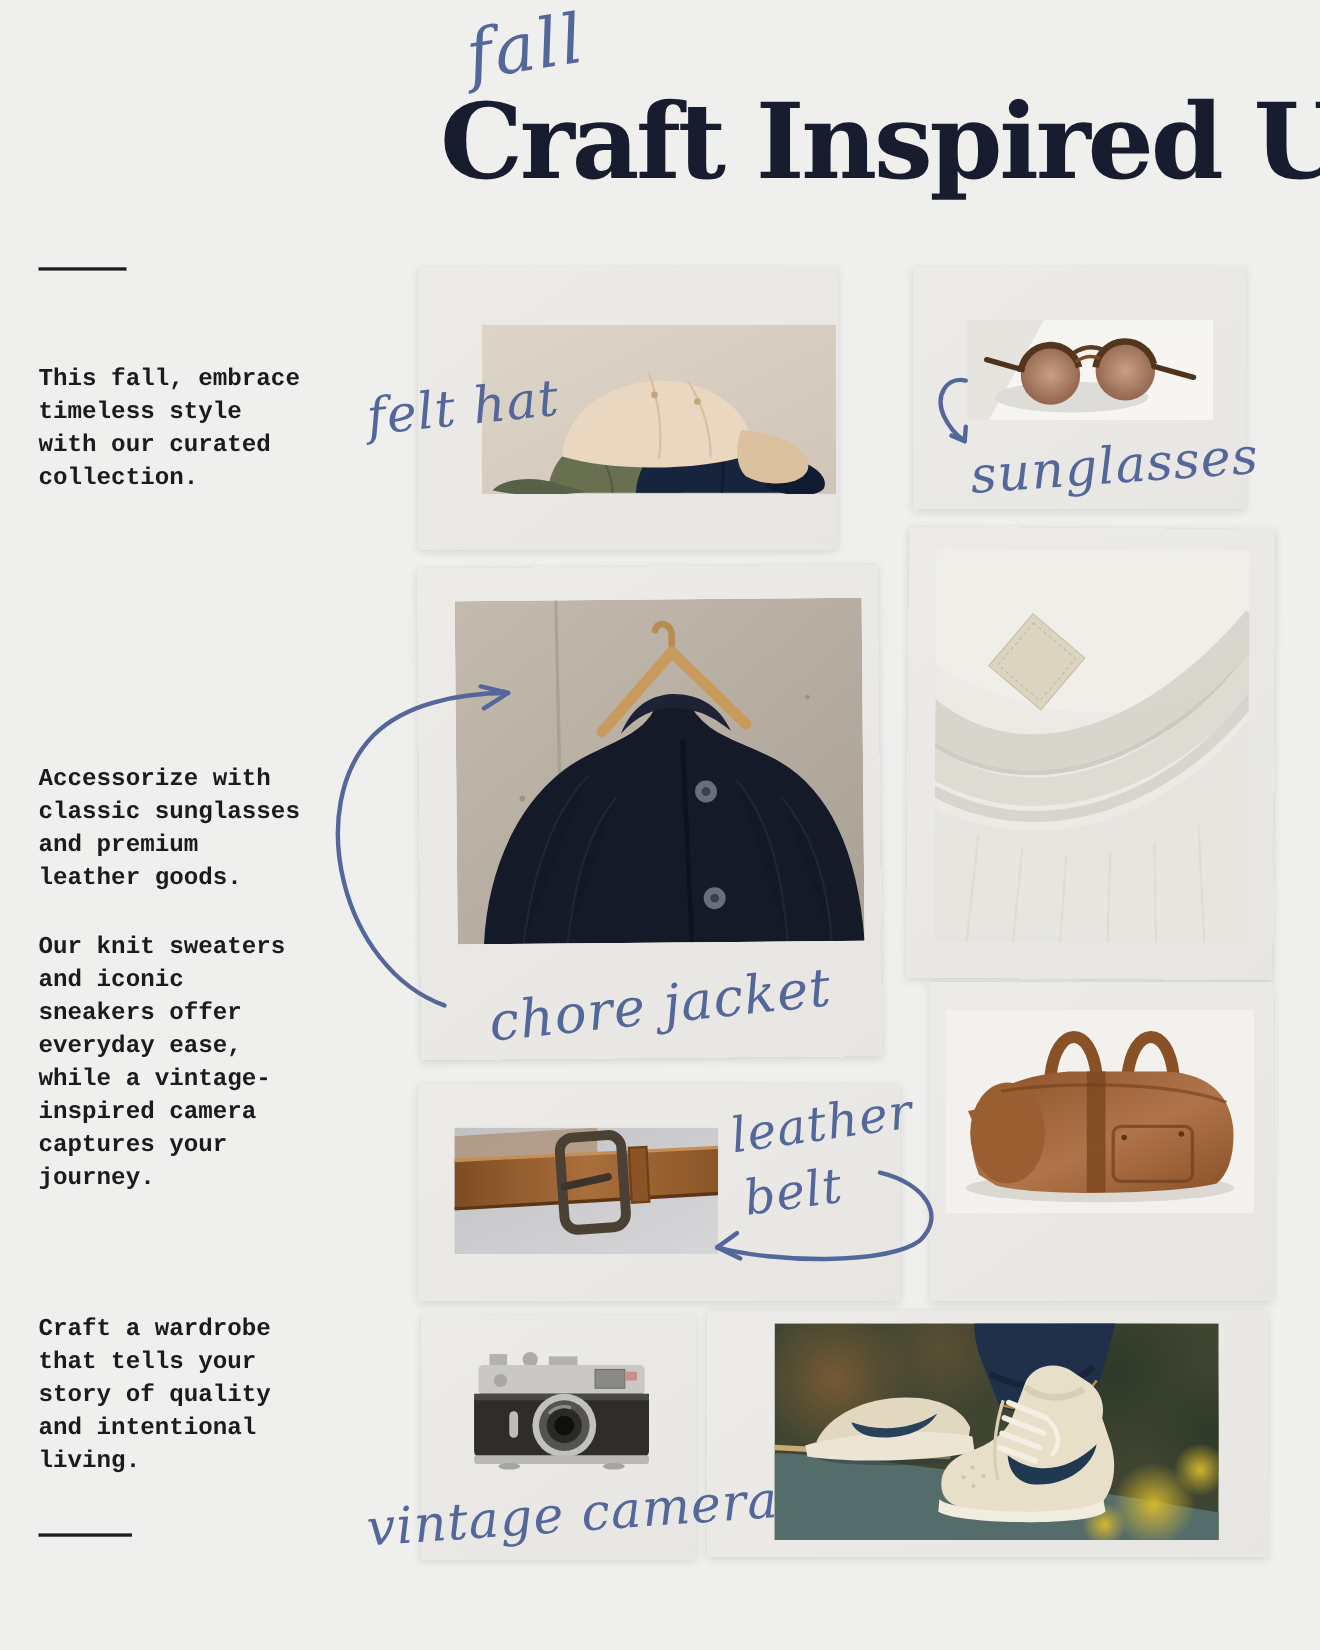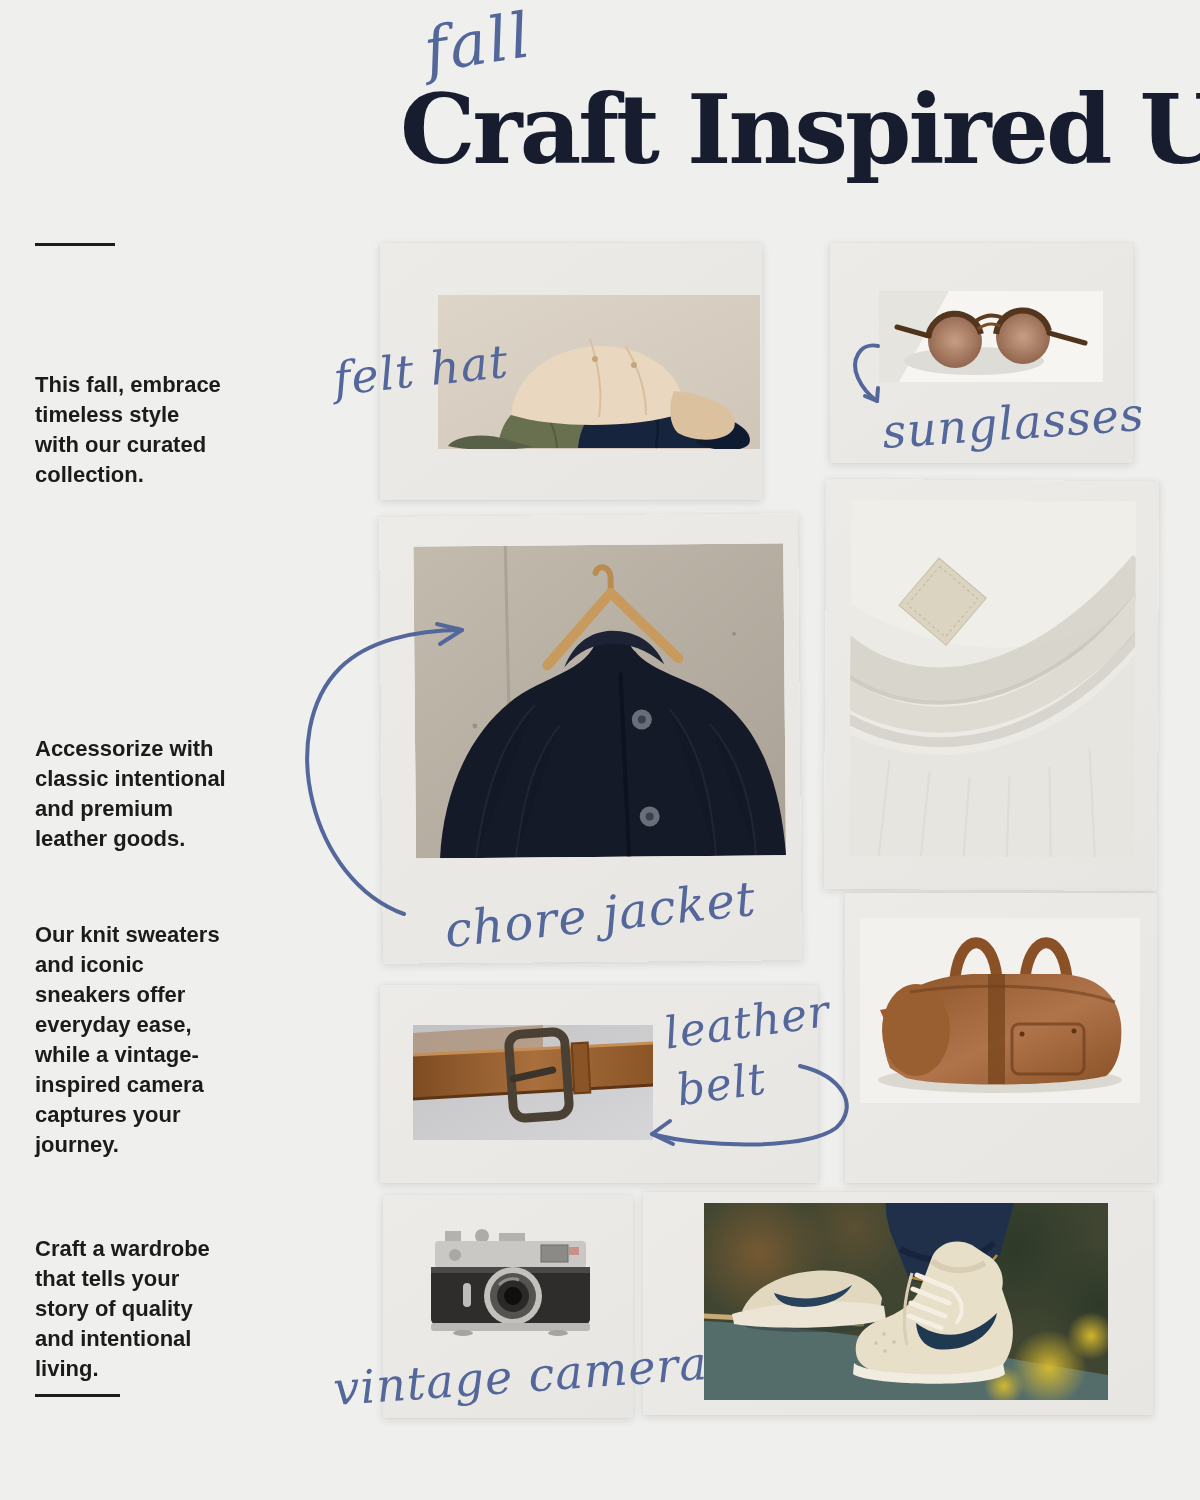--- a/index.html
+++ b/index.html
@@ -28,23 +28,23 @@
     font-size:95px;line-height:1.1;color:var(--title-navy);
     letter-spacing:-3px;white-space:nowrap;
   }
   .title .it{}
   
   .rule{position:absolute;background:#1c1c1c;height:3px;}
   .rule.top{left:35px;top:243px;width:80px;}
   .rule.bottom{left:35px;top:1394px;width:85px;}
   .body-copy{
     position:absolute;left:35px;width:300px;
-    font-family:Liberation Sans, sans-serif;
+    font-family:Liberation Mono, monospace;
     font-weight:700;font-size:22px;line-height:30px;
-    color:var(--body-text);white-space:pre-line;letter-spacing:0px;margin-top:40px;
+    color:var(--body-text);white-space:pre-line;letter-spacing:0px;
   }
   
   .card{
     position:absolute;background:linear-gradient(145deg,#ecebe8,#e7e6e2);
     box-shadow:0 2px 8px rgba(50,50,50,.14),0 0 1px rgba(0,0,0,.08);
   }
   .photo{position:absolute;overflow:hidden;}
   .photo svg{display:block;width:100%;height:100%;}
   
   .script{
@@ -71,24 +71,24 @@
 
   <div class="eyebrow">fall</div>
   <h1 class="title"><span>Craft </span><span class="it">Inspired</span><span> Us</span></h1>
 
   <div class="rule top"></div>
   <p class="body-copy" style="top:330px">This fall, embrace
 timeless style
 with our curated
 collection.</p>
   <p class="body-copy" style="top:694px">Accessorize with
-classic intentional
+classic sunglasses
 and premium
 leather goods.</p>
-  <p class="body-copy" style="top:880px">Our knit sweaters
+  <p class="body-copy" style="top:846px">Our knit sweaters
 and iconic
 sneakers offer
 everyday ease,
 while a vintage-
 inspired camera
 captures your
 journey.</p>
   <p class="body-copy" style="top:1194px">Craft a wardrobe
 that tells your
 story of quality

